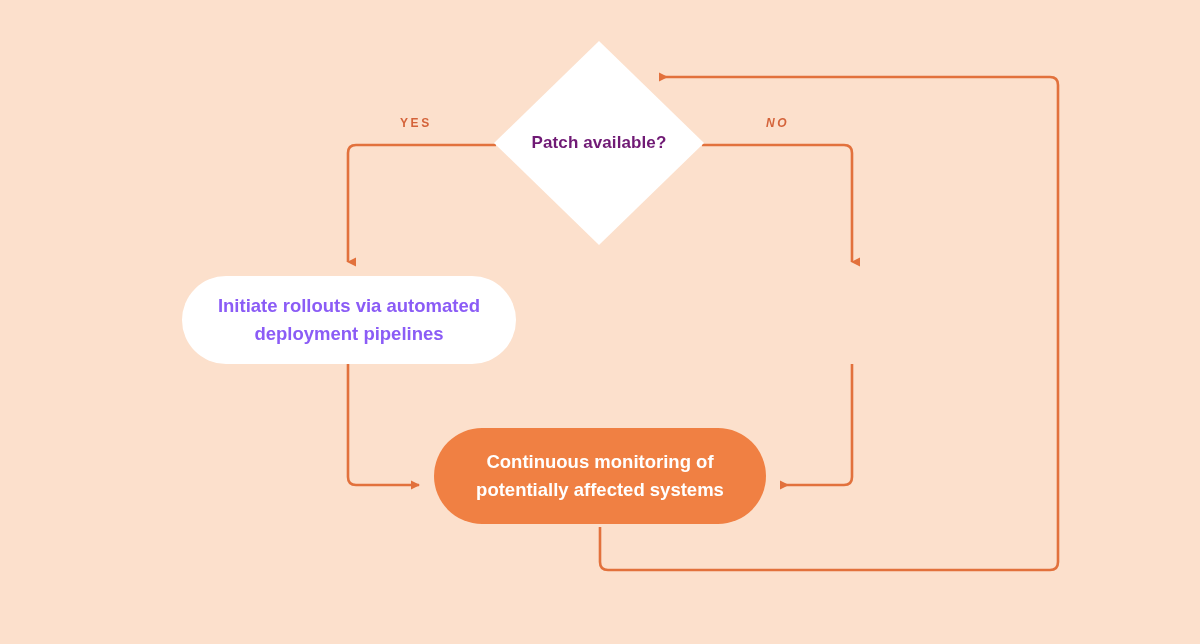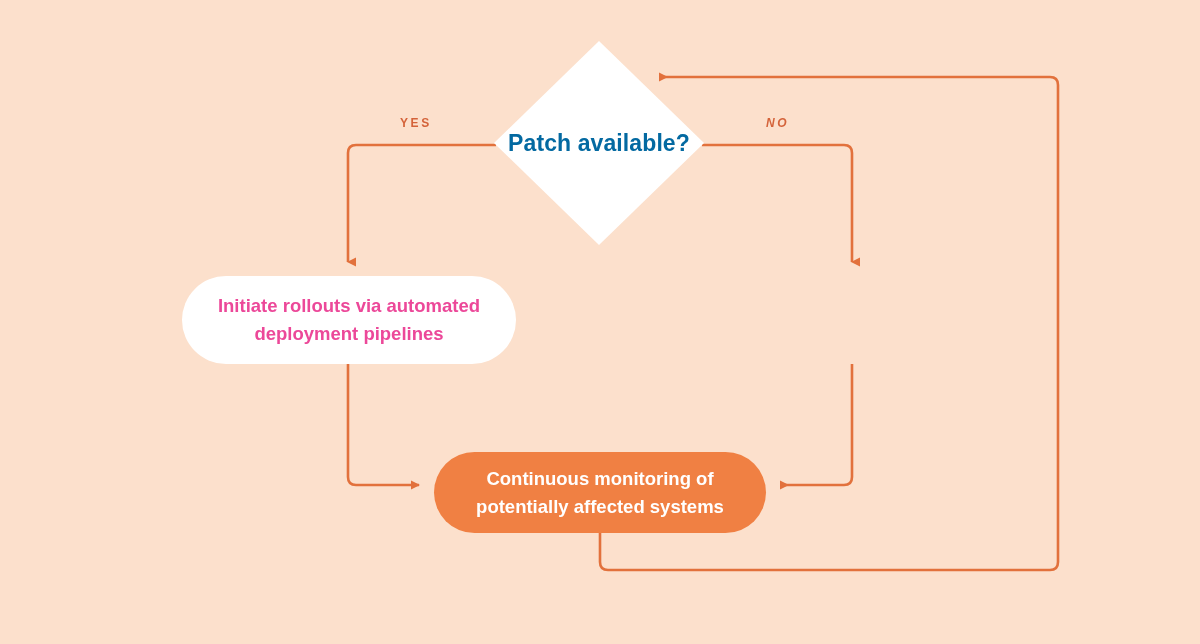--- a/index.html
+++ b/index.html
@@ -42,66 +42,66 @@
   }
   .diamond-label {
     position: absolute;
     left: 0;
     top: 0;
     width: 210px;
     height: 204px;
     display: flex;
     align-items: center;
     justify-content: center;
-    font-size: 23px;
+    font-size: 17px;
     font-weight: bold;
-    color: #0369a1;
+    color: #701a75;
     letter-spacing: 0.1px;
     white-space: nowrap;
   }
 
   
   .pill {
     position: absolute;
     display: flex;
     align-items: center;
     justify-content: center;
     text-align: center;
     border-radius: 999px;
     font-size: 18.5px;
     font-weight: bold;
     line-height: 1.5;
     box-sizing: border-box;
     padding: 6px 26px;
   }
   .pill-white {
     background: #FFFFFF;
-    color: #ec4899;
+    color: #8b5cf6;
   }
   .pill-orange {
     background: #F08043;
     color: #FFFFFF;
   }
   #node-yes-action {
     left: 182px;
     top: 276px;
     width: 334px;
     height: 88px;
   }
   #node-no-action {
     left: 686px;
     top: 276px;
     width: 334px;
     height: 88px;
   }
   #node-monitoring {
     left: 434px;
-    top: 452px;
+    top: 428px;
     width: 332px;
-    height: 81px;
+    height: 96px;
   }
 
   
   .branch-label {
     position: absolute;
     font-size: 12px;
     font-weight: bold;
     letter-spacing: 2.6px;
     color: #D4633A;
   }

